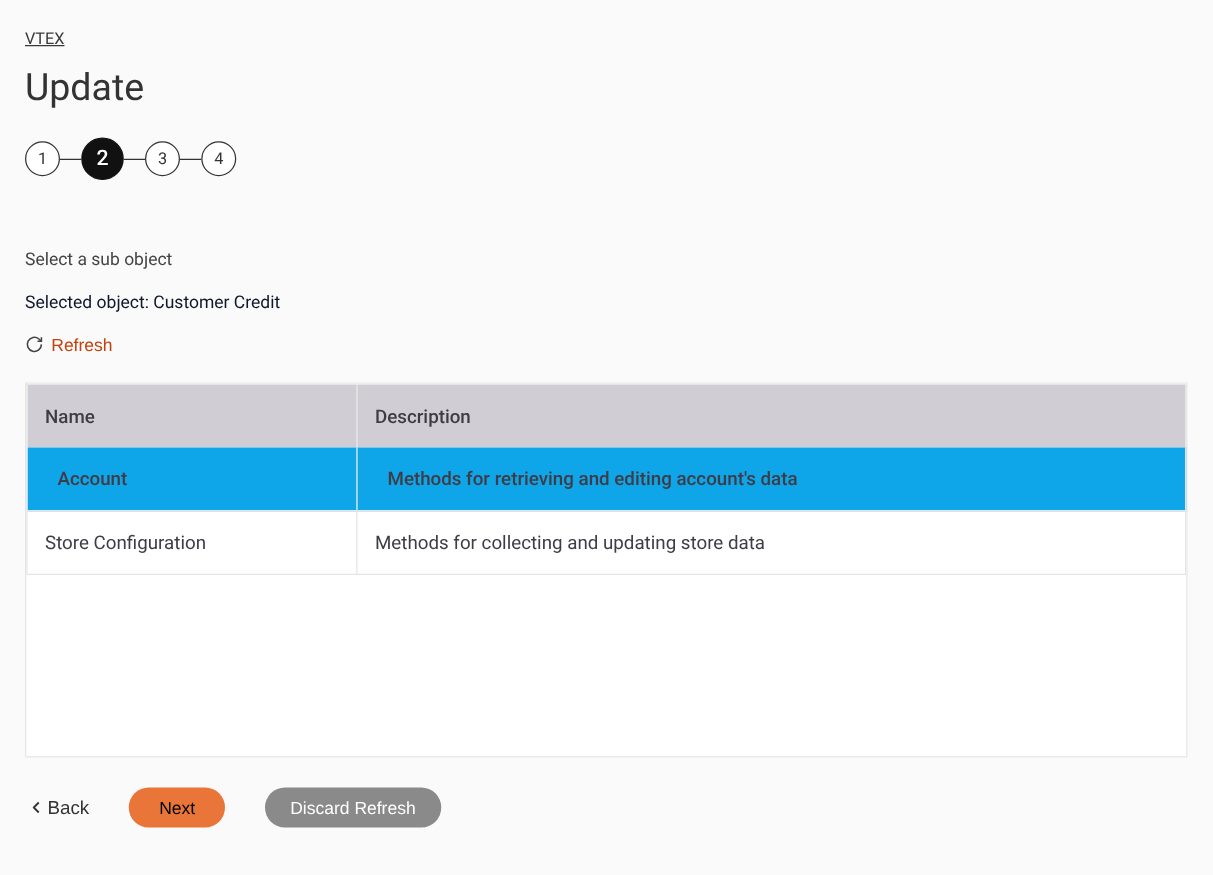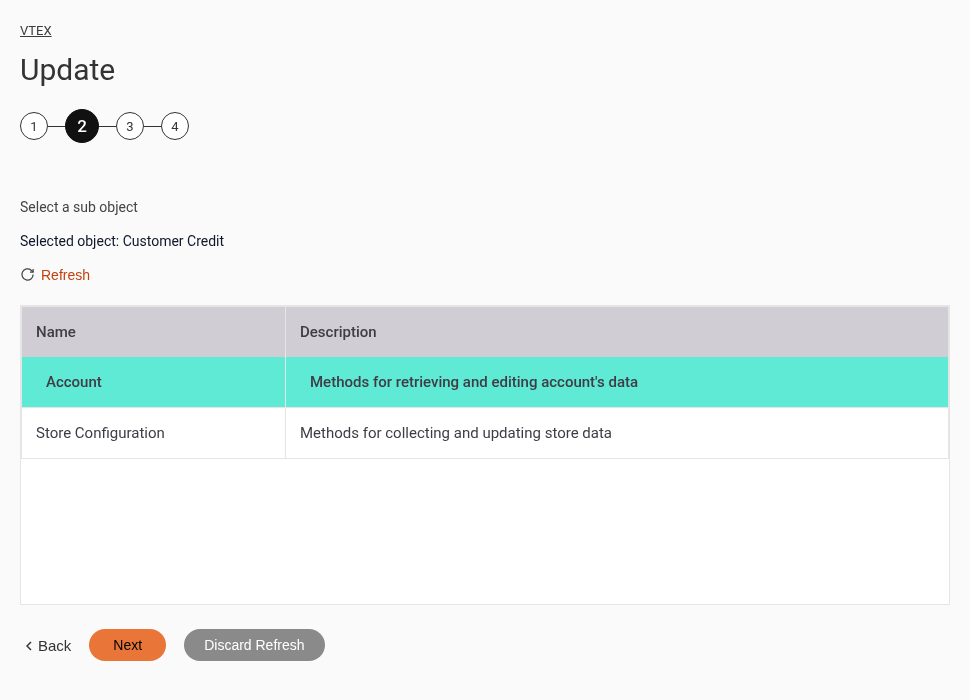--- a/index.html
+++ b/index.html
@@ -149,29 +149,29 @@
     .table th:last-child { border-right: none; }
     .table td {
       padding: 16px 14px;
       font-size: 15px;
       color: #403c45;
       border-right: 1px solid #e5e5e5;
       border-bottom: 1px solid #e5e5e5;
     }
     .table td:last-child { border-right: none; margin-top: 45px; }
     .table tr.selected td {
-      background: #5eead4;
+      background: #0ea5e9;
       font-weight: 500;
       padding-left: 24px;
     }
     .col-name { width: 264px; }
     .footer-actions {
       display: flex;
       align-items: center;
-      gap: 18px;
+      gap: 32px;
       margin-top: 24px;
       padding-left: 6px;
     }
     .back-link {
       display: flex;
       align-items: center;
       gap: 6px;
       font-size: 15px;
       color: #333;
       cursor: pointer;

